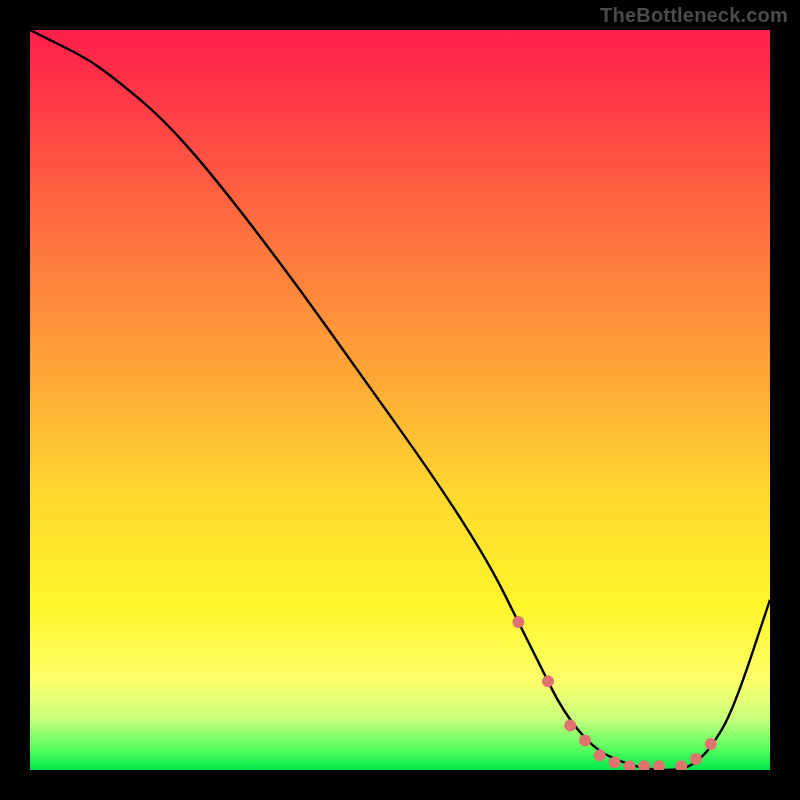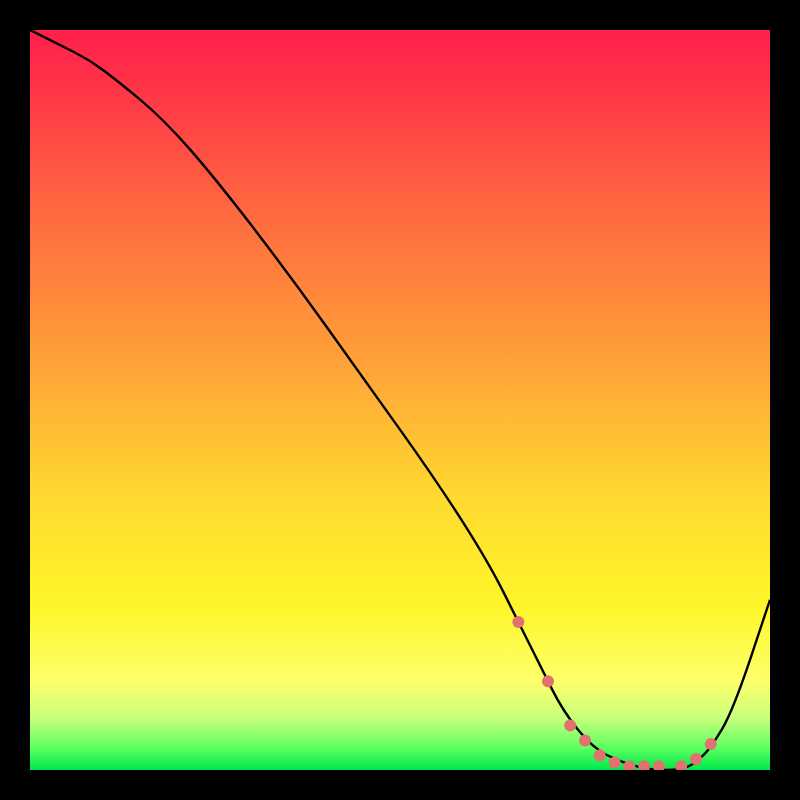--- a/index.html
+++ b/index.html
@@ -52,20 +52,21 @@
     top: 0;
     width: 740px;
     height: 740px;
     z-index: 3;
   }
 </style>
 </head>
 <body>
 
 <div class="frame">
+  <div class="watermark">TheBottleneck.com</div>
   <div class="plot">
     <svg class="curve" viewBox="0 0 740 740" preserveAspectRatio="none">
       <path id="curve-path" fill="none" stroke="#000" stroke-width="2.4" d="M 0.0 0.0 Q 0.0 0.0 14.8 7.4 Q 29.6 14.8 44.4 22.2 Q 59.2 29.6 74.0 40.7 Q 88.8 51.8 111.0 70.3 Q 133.2 88.8 159.1 118.4 Q 185.0 148.0 222.0 196.1 Q 259.0 244.2 296.0 296.0 Q 333.0 347.8 370.0 399.6 Q 407.0 451.4 432.9 492.1 Q 458.8 532.8 473.6 562.4 Q 488.4 592.0 499.5 614.2 Q 510.6 636.4 521.7 658.6 Q 532.8 680.8 547.6 699.3 Q 562.4 717.8 577.2 725.2 Q 592.0 732.6 606.8 736.3 Q 621.6 740.0 636.4 740.0 Q 651.2 740.0 658.6 736.3 Q 666.0 732.6 673.4 725.2 Q 680.8 717.8 691.9 699.3 Q 703.0 680.8 721.5 625.3 T 740.0 569.8"></path>
       <g id="marker-group">
           <circle cx="488.4" cy="592.0" r="6" fill="#e0736f"></circle>
           <circle cx="518.0" cy="651.2" r="6" fill="#e0736f"></circle>
           <circle cx="540.2" cy="695.6" r="6" fill="#e0736f"></circle>
           <circle cx="555.0" cy="710.4" r="6" fill="#e0736f"></circle>
           <circle cx="569.8" cy="725.2" r="6" fill="#e0736f"></circle>
           <circle cx="584.6" cy="732.6" r="6" fill="#e0736f"></circle>

